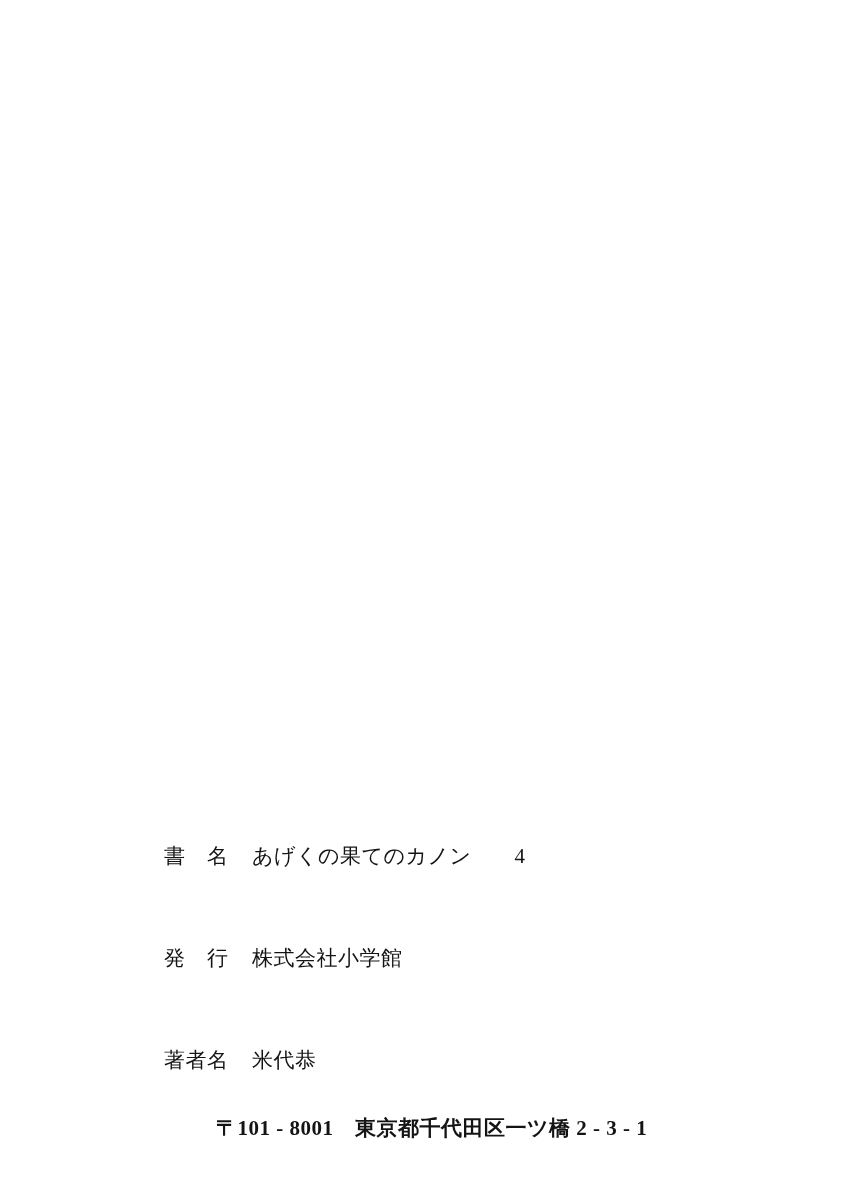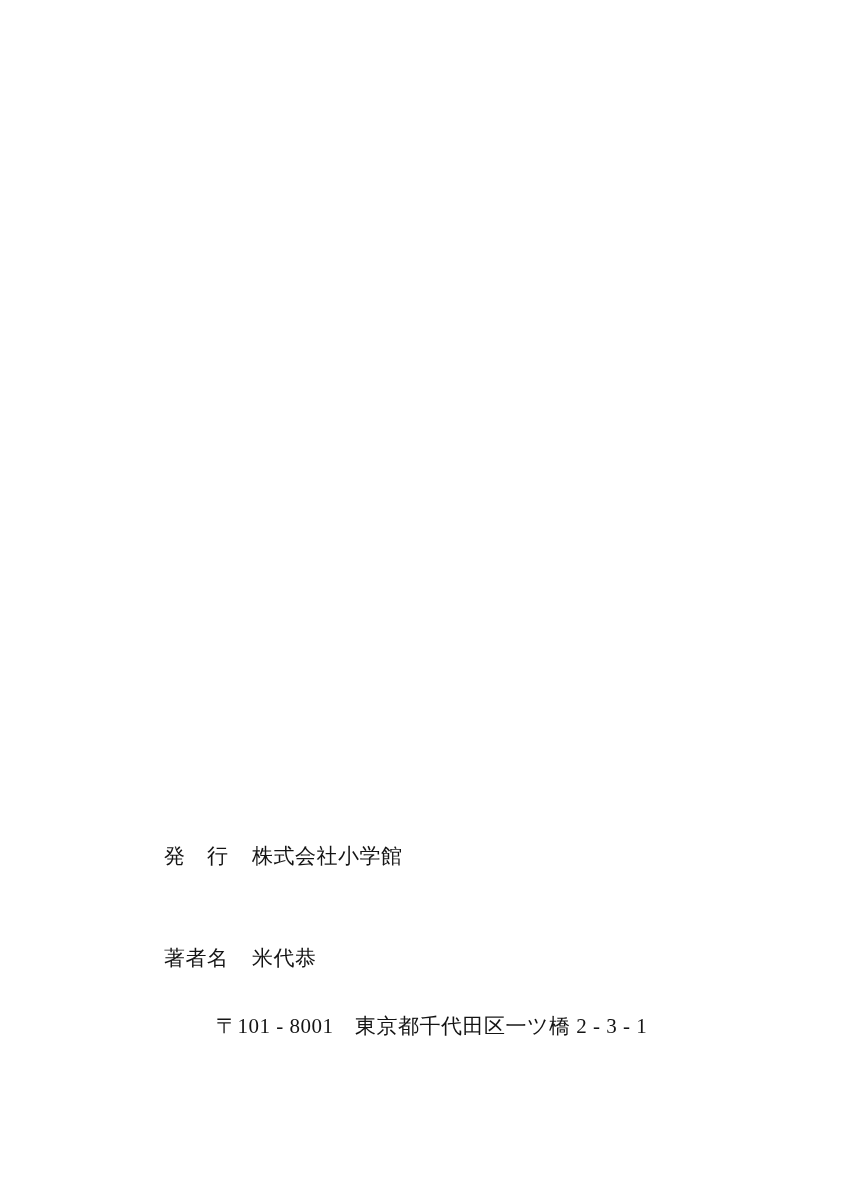--- a/index.html
+++ b/index.html
@@ -41,39 +41,43 @@
     display: inline-block;
     min-width: 88px;
   }
   .row .val {
     display: inline;
   }
   .addr-row {
     display: block;
     white-space: pre;
     padding-left: 98px;
+    font-weight: bold;
   }
   .producer {
     margin-top: 46px;
     font-size: 21px;
     line-height: 32px;
     letter-spacing: 0.5px;
     white-space: pre;
     color: #141414;
   }
 </style>
 </head>
 <body>
 
 <div class="page">
 
   <div class="colophon">
 
     <div class="colophon-block">
 
+      <div class="row">
+        <span class="lbl">書　名</span><span class="val">あげくの果てのカノン　　4</span>
+      </div>
 
       <div class="row">
         <span class="lbl">発　行</span><span class="val">株式会社小学館</span>
       </div>
 
       <div class="row">
         <span class="lbl">著者名</span><span class="val">米代恭</span>
       </div>
 
       <div class="addr-row">〒101 - 8001　東京都千代田区一ツ橋 2 - 3 - 1</div>

